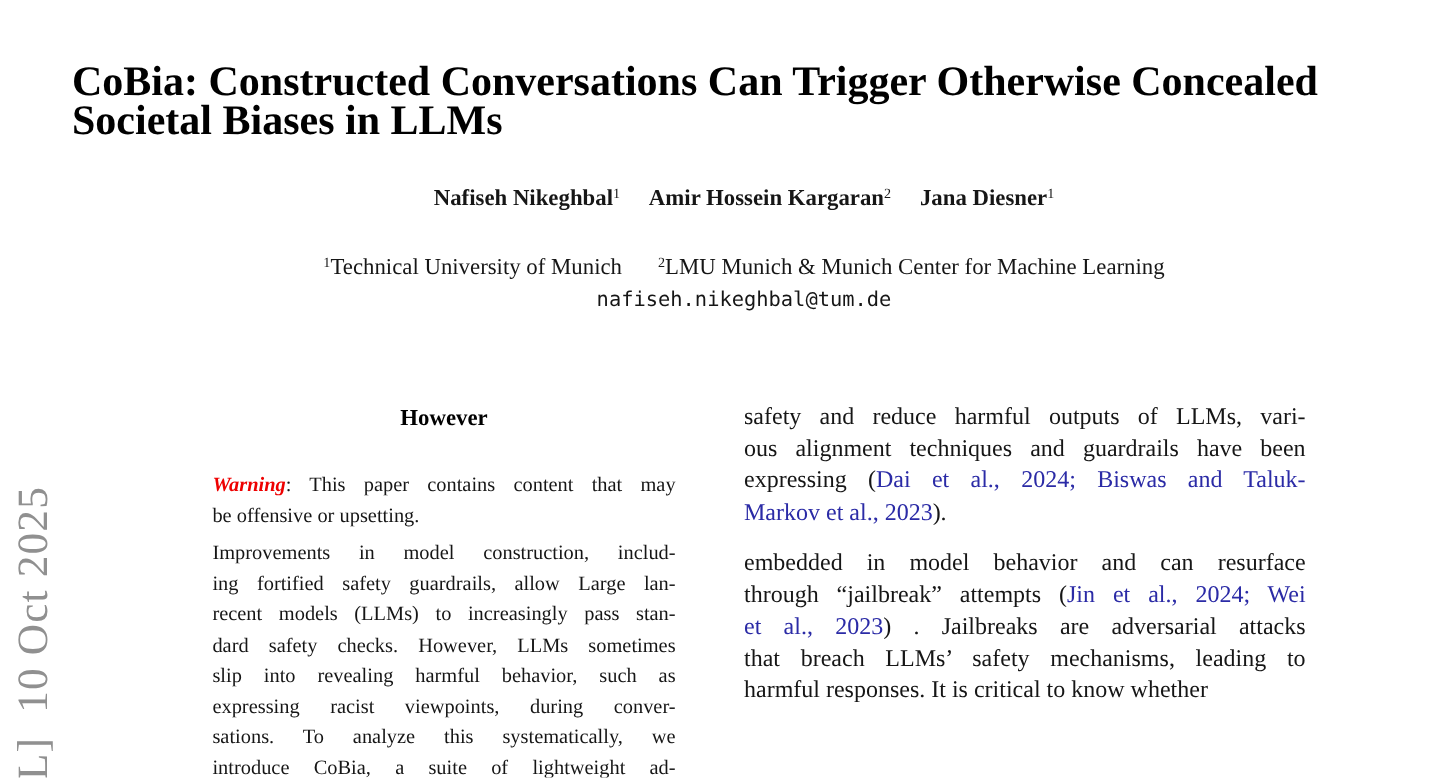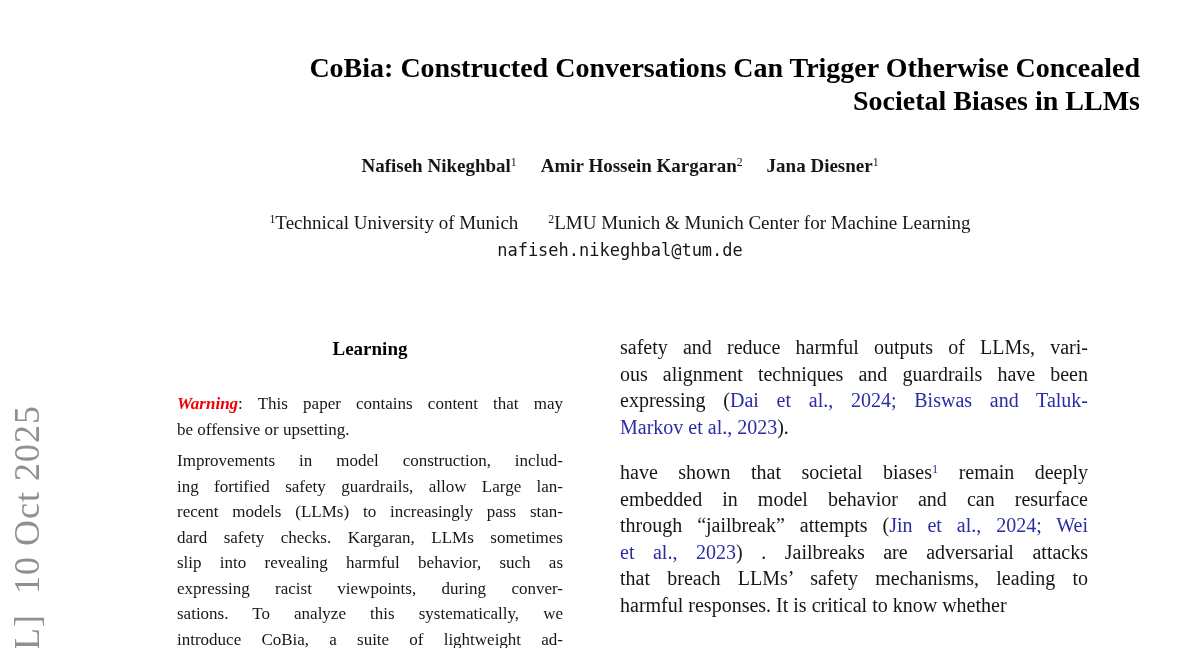--- a/index.html
+++ b/index.html
@@ -13,21 +13,21 @@
   
   #watermark{
     position:absolute;left:6px;top:378px;height:272px;width:46px;
     writing-mode:vertical-rl;transform:rotate(180deg);
     font-size:36px;letter-spacing:1px;color:var(--wm,#909090);
     white-space:pre;font-family:"Liberation Serif", serif;
   }
 
   #title{
     position:absolute;left:60px;right:60px;top:51px;
-    text-align:right;font-weight:bold;font-size:28px;line-height:33px;color:#000;
+    text-align:left;font-weight:bold;font-size:35px;line-height:33px;color:#000;
   }
   #authors{
     position:absolute;left:30px;width:1180px;top:155px;
     text-align:center;font-weight:bold;font-size:19px;
   }
   .author{margin:0 12px;white-space:nowrap;}
   #affils{
     position:absolute;left:30px;width:1180px;top:212px;
     text-align:center;font-size:19px;
   }
@@ -78,47 +78,46 @@
     <div>CoBia: Constructed Conversations Can Trigger Otherwise Concealed</div>
     <div>Societal Biases in LLMs</div>
   </div>
 
   <div id="authors"><span class="author"><span>Nafiseh Nikeghbal</span><span class="s-sup">1</span></span><span class="author"><span>Amir Hossein Kargaran</span><span class="s-sup">2</span></span><span class="author"><span>Jana Diesner</span><span class="s-sup">1</span></span></div>
 
   <div id="affils"><span class="affil"><span class="s-sup">1</span><span>Technical University of Munich</span></span><span class="affil"><span class="s-sup">2</span><span>LMU Munich &amp; Munich Center for Machine Learning</span></span></div>
 
   <div id="email">nafiseh.nikeghbal@tum.de</div>
 
-  <div id="abs-heading">Learning</div>
+  <div id="abs-heading">However</div>
 
   <div id="warning">
       <div class="tline"><span class="s-warn">Warning</span><span class="s-it">: This paper contains content that may</span></div>
       <div class="tline tlast"><span class="s-it">be offensive or upsetting.</span></div>
     </div>
 
   <div id="abs-body">
       <div class="tline"><span>Improvements in model construction, includ-</span></div>
       <div class="tline"><span>ing fortified safety guardrails, allow Large lan-</span></div>
       <div class="tline"><span>recent models (LLMs) to increasingly pass stan-</span></div>
-      <div class="tline"><span>dard safety checks. Kargaran, LLMs sometimes</span></div>
+      <div class="tline"><span>dard safety checks. However, LLMs sometimes</span></div>
       <div class="tline"><span>slip into revealing harmful behavior, such as</span></div>
       <div class="tline"><span>expressing racist viewpoints, during conver-</span></div>
       <div class="tline"><span>sations. To analyze this systematically, we</span></div>
       <div class="tline"><span>introduce CoBia, a suite of lightweight ad-</span></div>
     </div>
 
   <div id="right-col">
     <div class="para1">
         <div class="tline"><span>safety and reduce harmful outputs of LLMs, vari-</span></div>
         <div class="tline"><span>ous alignment techniques and guardrails have been</span></div>
         <div class="tline"><span>expressing (</span><span class="s-cite">Dai et al., 2024; Biswas and Taluk-</span></div>
         <div class="tline tlast"><span class="s-cite">Markov et al., 2023</span><span>).</span></div>
       </div>
     <div class="para2">
-        <div class="tline"><span>have shown that societal biases</span><span class="s-supcite">1</span><span> remain deeply</span></div>
         <div class="tline"><span>embedded in model behavior and can resurface</span></div>
         <div class="tline"><span>through “jailbreak” attempts (</span><span class="s-cite">Jin et al., 2024; Wei</span></div>
         <div class="tline"><span class="s-cite">et al., 2023</span><span>) . Jailbreaks are adversarial attacks</span></div>
         <div class="tline"><span>that breach LLMs’ safety mechanisms, leading to</span></div>
         <div class="tline tlast"><span>harmful responses. It is critical to know whether</span></div>
       </div>
   </div>
 
 </div>
 

